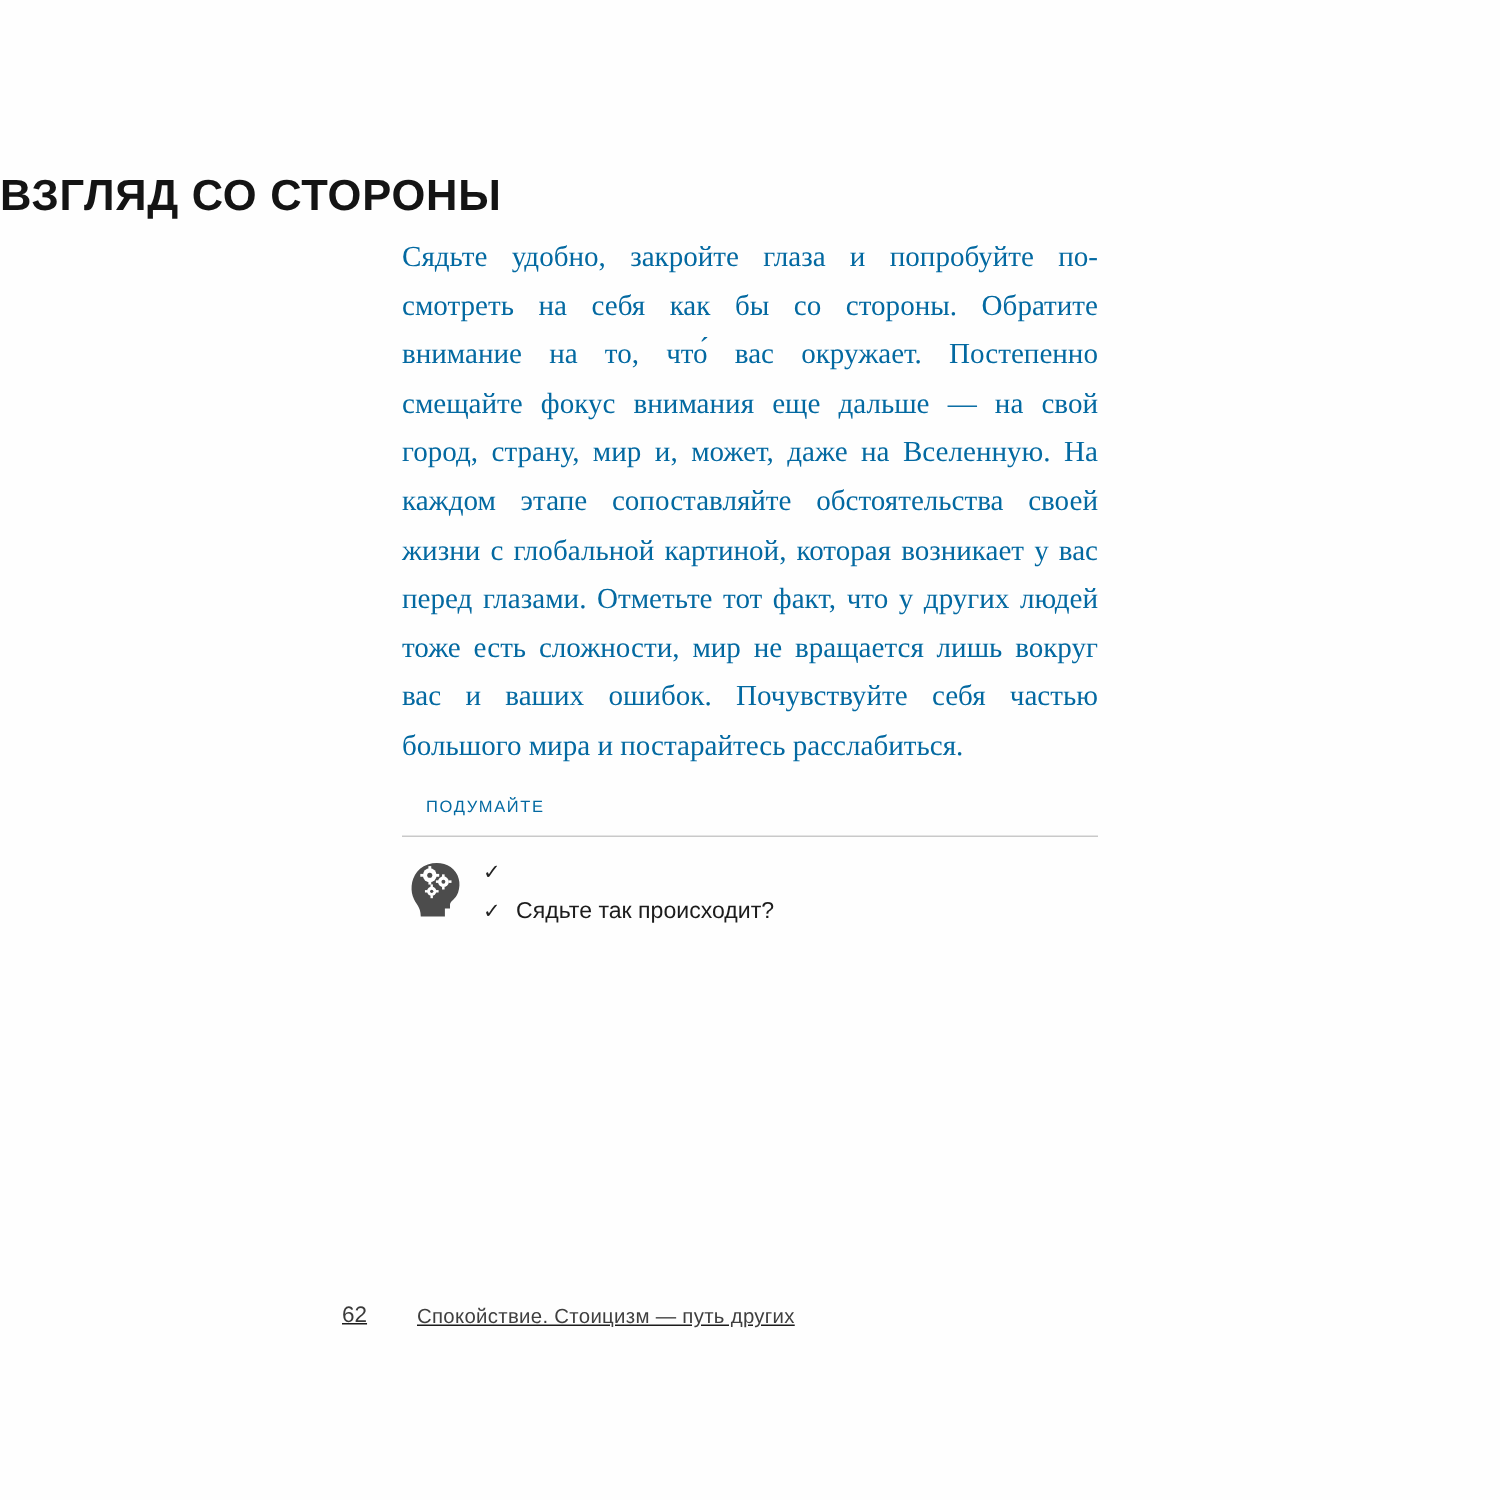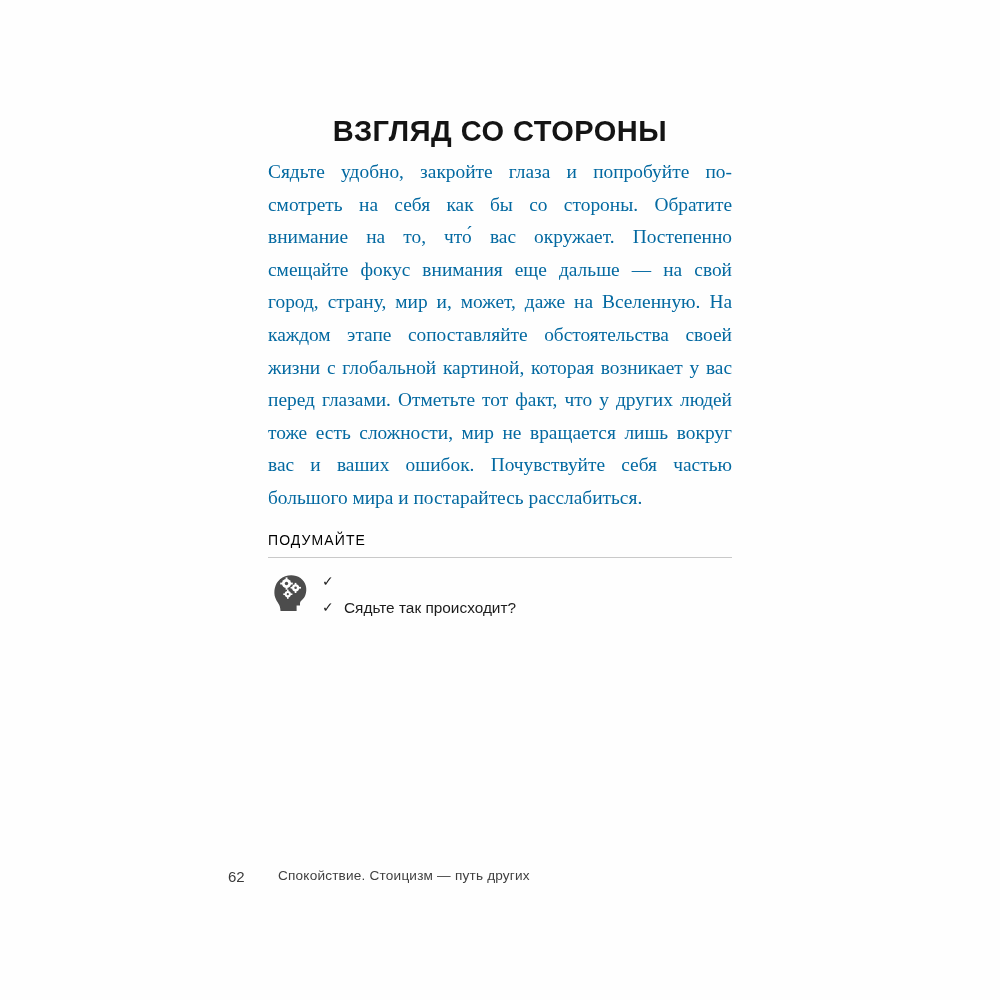--- a/index.html
+++ b/index.html
@@ -22,21 +22,20 @@
     background: #fefefe;
     box-sizing: border-box;
   }
 
   
   .chapter-title {
     position: absolute;
     left: 0;
     top: 96px;
     width: 1000px;
-    text-align: center;
     font-family: "Liberation Sans", sans-serif;
     font-size: 29px;
     font-weight: 700;
     letter-spacing: 0.5px;
     color: #141414;
     text-transform: uppercase;
   }
 
   
   .body-block {
@@ -52,26 +51,26 @@
     line-height: 32.6px;
     text-align: justify;
     text-justify: inter-word;
     color: #0369a1;
     hyphens: manual;
   }
 
   
   .think-label {
     position: absolute;
-    left: 268px;
+    left: 284px;
     top: 532px;
     font-family: "Liberation Sans", sans-serif;
-    font-size: 14px;
+    font-size: 11px;
     letter-spacing: 1.1px;
-    color: #000000;
+    color: #0369a1;
     text-transform: uppercase;
   }
   .think-rule {
     position: absolute;
     left: 268px;
     top: 557px;
     width: 464px;
     height: 1px;
     background: #c9c9c9;
   }
@@ -112,22 +111,23 @@
     line-height: 25px;
   }
 
   
   .footer {
     position: absolute;
     left: 228px;
     top: 868px;
     width: 600px;
     display: flex;
-    align-items: flex-start;
+    align-items: flex-end;
     gap: 0;
+    text-decoration: underline;
   }
   .folio {
     font-family: "Liberation Sans", sans-serif;
     font-size: 15px;
     color: #3a3a3a;
     width: 50px;
   }
   .running-title {
     font-family: "Liberation Sans", sans-serif;
     font-size: 13.6px;

